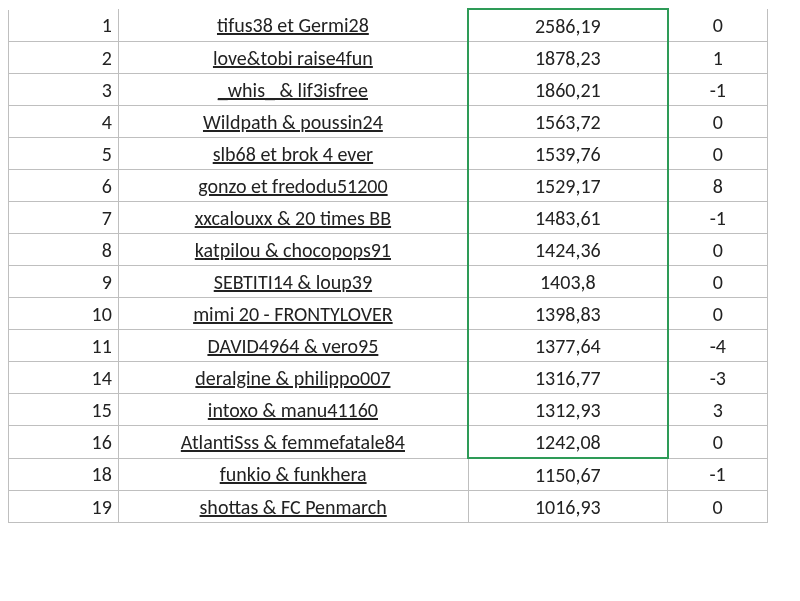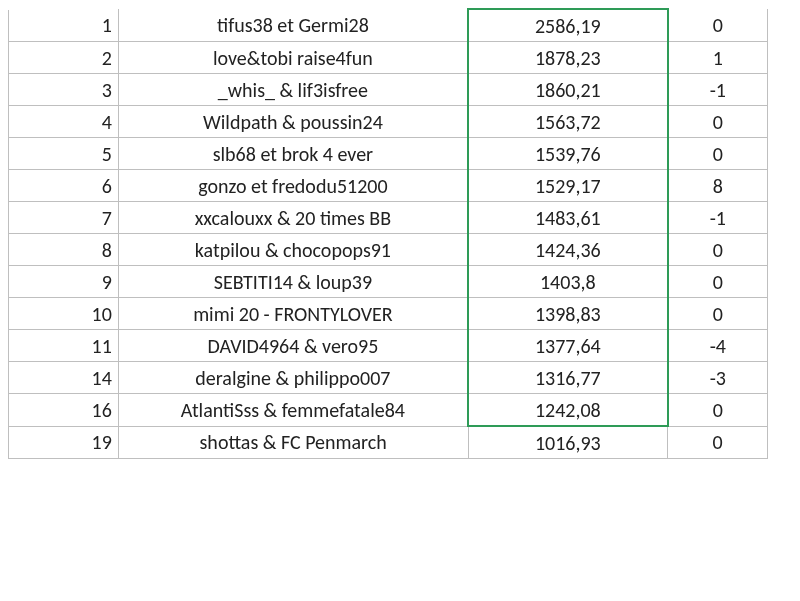--- a/index.html
+++ b/index.html
@@ -20,21 +20,21 @@
     height: 27px;
     vertical-align: middle;
     white-space: nowrap;
     overflow: hidden;
   }
   col.c1 { width: 110px; }
   col.c2 { width: 350px; }
   col.c3 { width: 200px; }
   col.c4 { width: 100px; }
   td.rank  { text-align: right; }
-  td.name  { text-align: center; }
+  td.name  { text-align: center; text-decoration: underline; }
   td.score { text-align: center; }
   td.delta { text-align: center; }
   tr.sel-top td.score { border-top: 2px solid #2e9b57; }
   tr.sel-bot td.score { border-bottom: 2px solid #2e9b57; }
   td.sel-left  { border-left: 2px solid #2e9b57; }
   td.sel-right { border-right: 2px solid #2e9b57; }
   
   tr.first td.rank,
   tr.first td.name,
   tr.first td.delta { border-top: 1px solid #ffffff; }
@@ -115,25 +115,37 @@
         <td class="name">DAVID4964 &amp; vero95</td>
         <td class="score sel-left sel-right">1377,64</td>
         <td class="delta">-4</td>
       </tr>
       <tr>
         <td class="rank">14</td>
         <td class="name">deralgine &amp; philippo007</td>
         <td class="score sel-left sel-right">1316,77</td>
         <td class="delta">-3</td>
       </tr>
+      <tr>
+        <td class="rank">15</td>
+        <td class="name">intoxo &amp; manu41160</td>
+        <td class="score sel-left sel-right">1312,93</td>
+        <td class="delta">3</td>
+      </tr>
       <tr class="sel-bot">
         <td class="rank">16</td>
         <td class="name">AtlantiSss &amp; femmefatale84</td>
         <td class="score sel-left sel-right">1242,08</td>
         <td class="delta">0</td>
+      </tr>
+      <tr>
+        <td class="rank">18</td>
+        <td class="name">funkio &amp; funkhera</td>
+        <td class="score">1150,67</td>
+        <td class="delta">-1</td>
       </tr>
       <tr>
         <td class="rank">19</td>
         <td class="name">shottas &amp; FC Penmarch</td>
         <td class="score">1016,93</td>
         <td class="delta">0</td>
       </tr>
     </tbody>
 </table>
 

